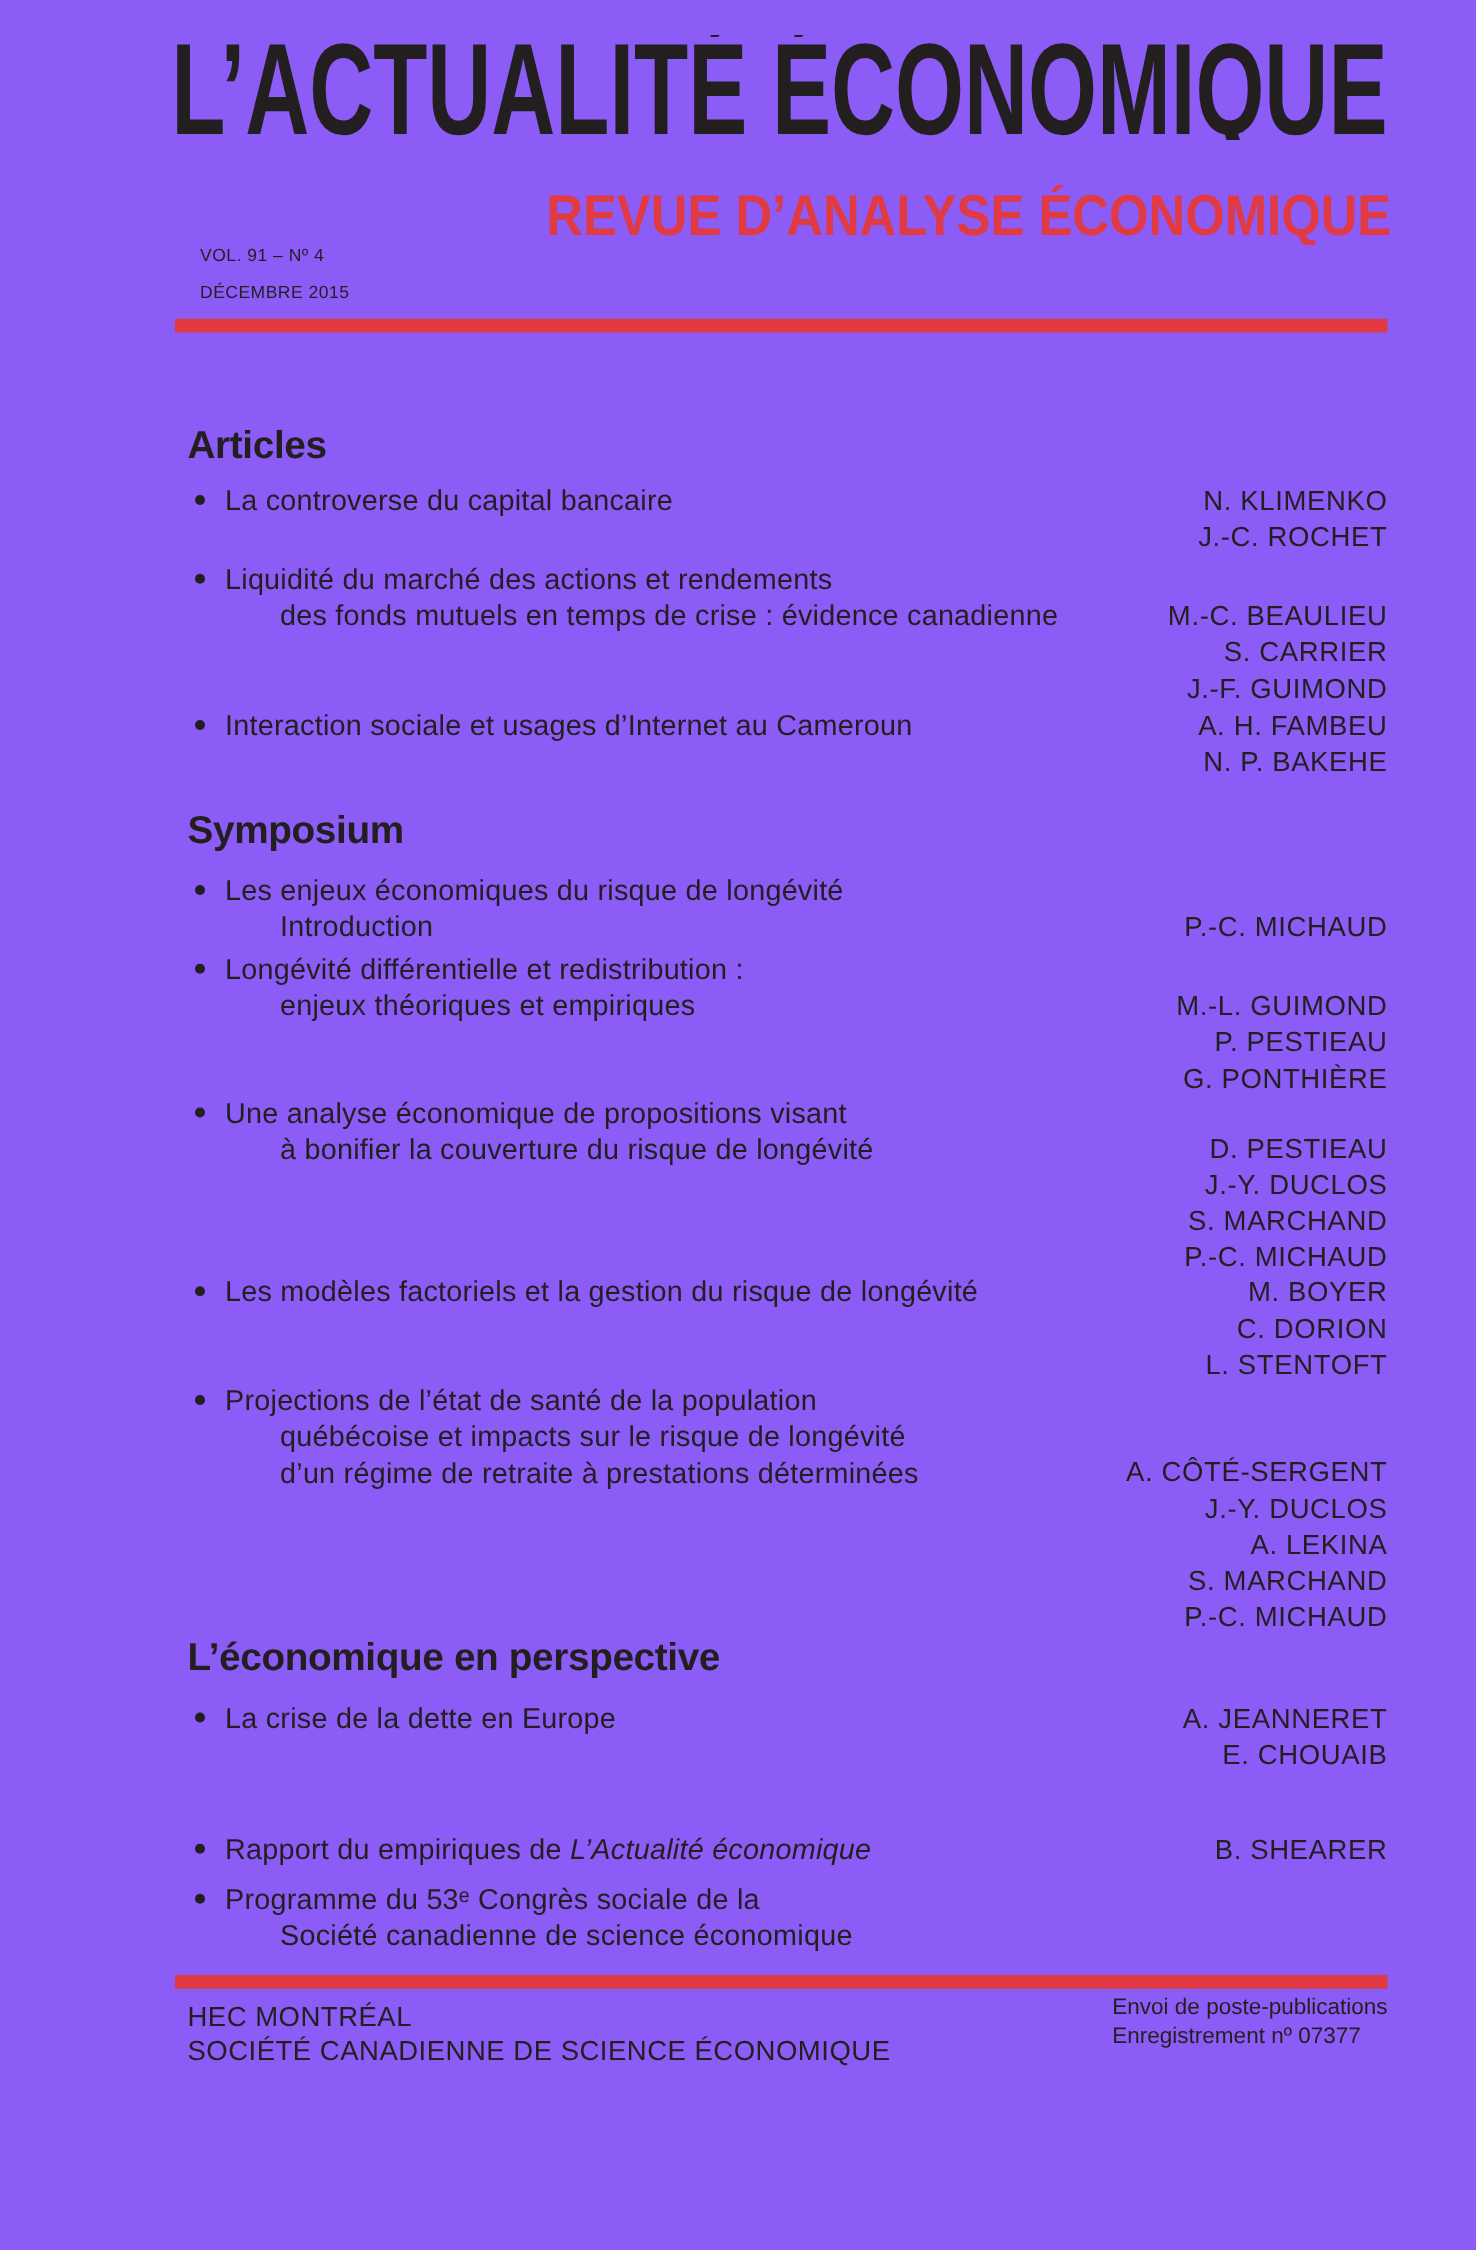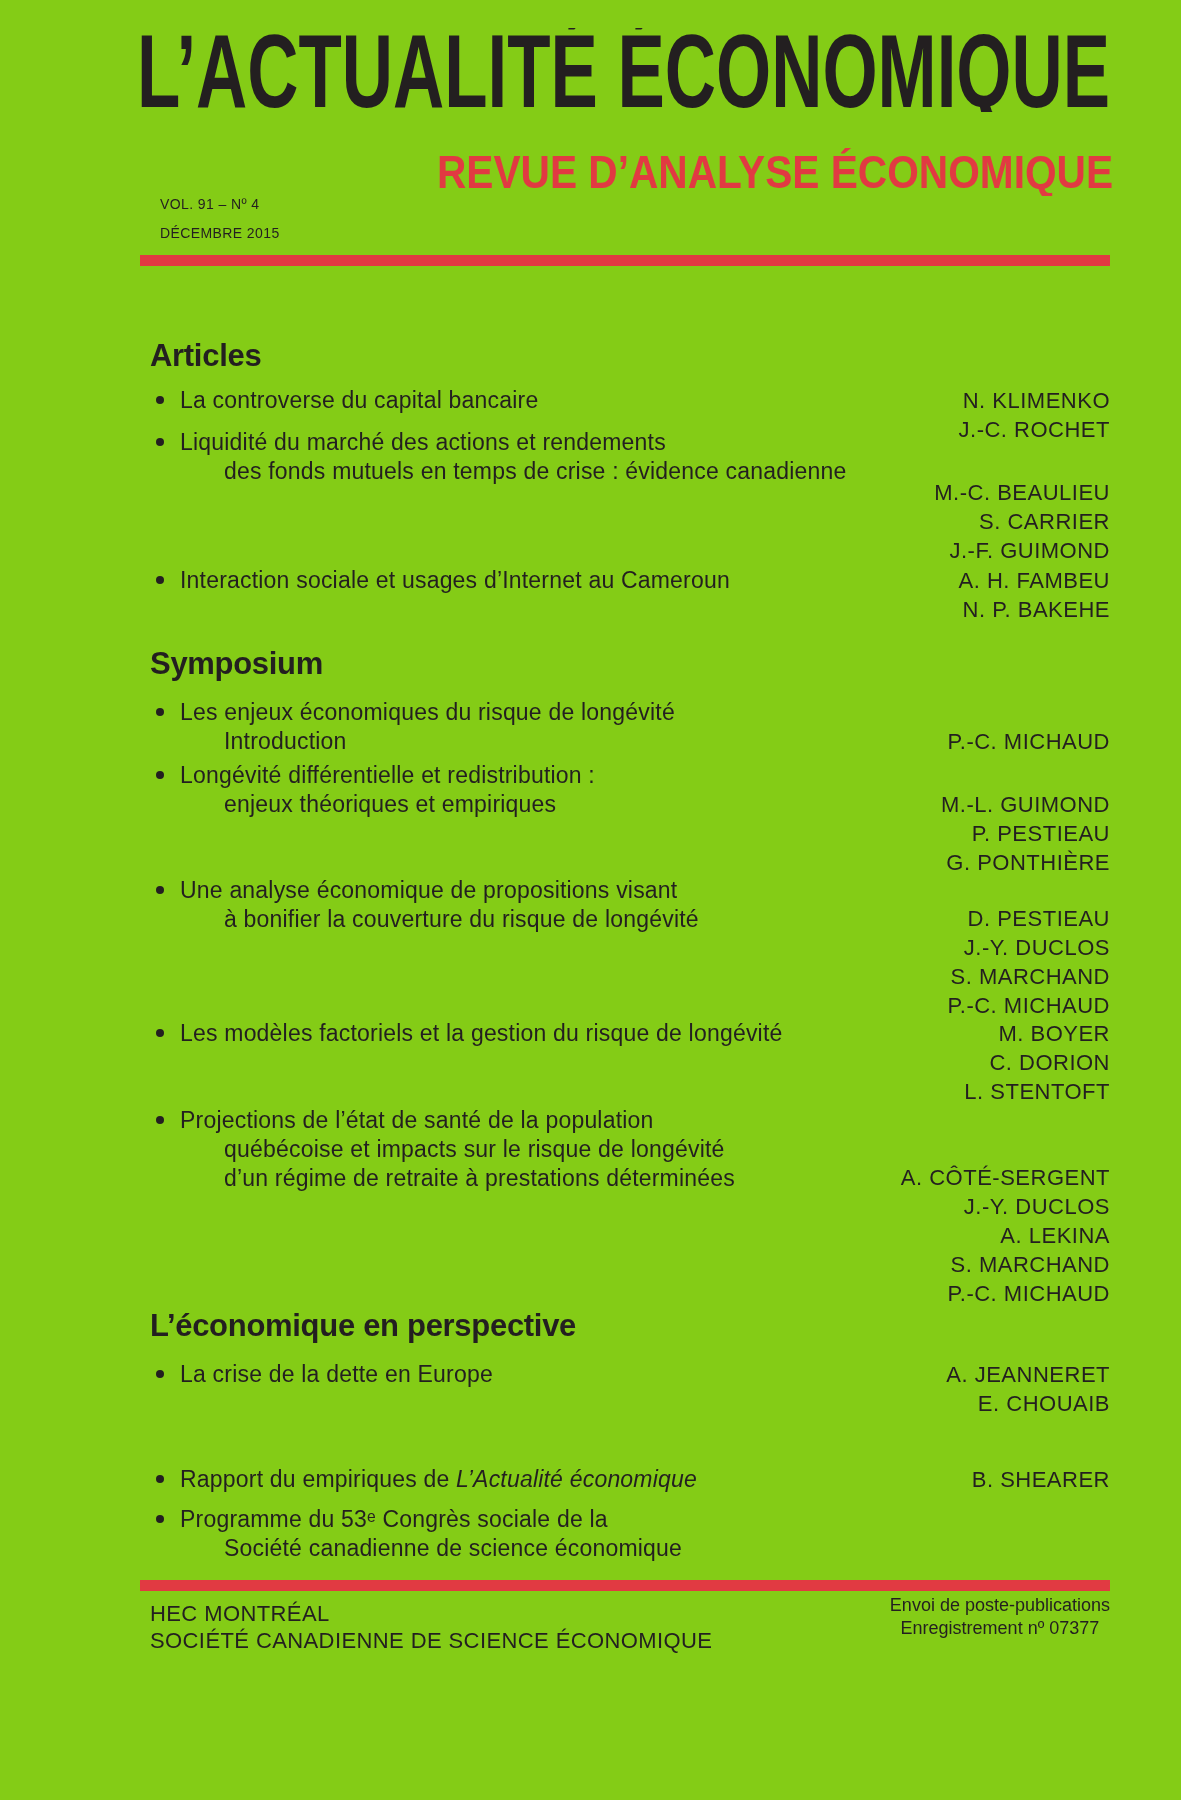--- a/index.html
+++ b/index.html
@@ -1,20 +1,20 @@
 <!DOCTYPE html>
 <html><head>
 <meta charset="utf-8">
 <style>
   html, body { margin: 0; padding: 0; background: #ffffff; }
   .page {
     position: relative;
     width: 1181px;
     height: 1800px;
-    background: #84cc16;
+    background: #8b5cf6;
     font-family: "Liberation Sans", "DejaVu Sans", sans-serif;
     color: #231f20;
     overflow: hidden;
   }
 
   
   .masthead-title-svg { position: absolute; left: 137px; top: 28px; }
   .masthead-title-svg text {
     font-family: "Liberation Sans", "DejaVu Sans", sans-serif;
     font-weight: bold;
@@ -61,21 +61,21 @@
   }
 
   
   .publisher {
     position: absolute; left: 150px; top: 1600px;
     font-size: 22px; line-height: 27px; letter-spacing: 0.4px;
     white-space: nowrap;
   }
   .mailing {
     position: absolute; right: 71px; top: 1594px;
-    font-size: 18px; line-height: 23px; text-align: center;
+    font-size: 18px; line-height: 23px; text-align: left;
     white-space: nowrap;
   }
 </style>
 </head>
 <body>
 
 <div class="page">
 
   <svg class="masthead-title-svg" width="973" height="84" viewBox="0 0 973 84">
     <text x="0" y="79" font-size="104" textLength="973" lengthAdjust="spacingAndGlyphs">L’ACTUALITÉ ÉCONOMIQUE</text>
@@ -96,21 +96,21 @@
 
   <div class="item" style="top:386px">
     <span class="bullet"></span>
     <div>La controverse du capital bancaire</div>
   </div>
   <div class="authors" style="top:386px">
     <div>N. KLIMENKO</div>
     <div>J.-C. ROCHET</div>
   </div>
 
-  <div class="item" style="top:428px">
+  <div class="item" style="top:449px">
     <span class="bullet"></span>
     <div>Liquidité du marché des actions et rendements</div>
     <div class="cont">des fonds mutuels en temps de crise : évidence canadienne</div>
   </div>
   <div class="authors" style="top:478px">
     <div>M.-C. BEAULIEU</div>
     <div>S. CARRIER</div>
     <div>J.-F. GUIMOND</div>
   </div>
 

